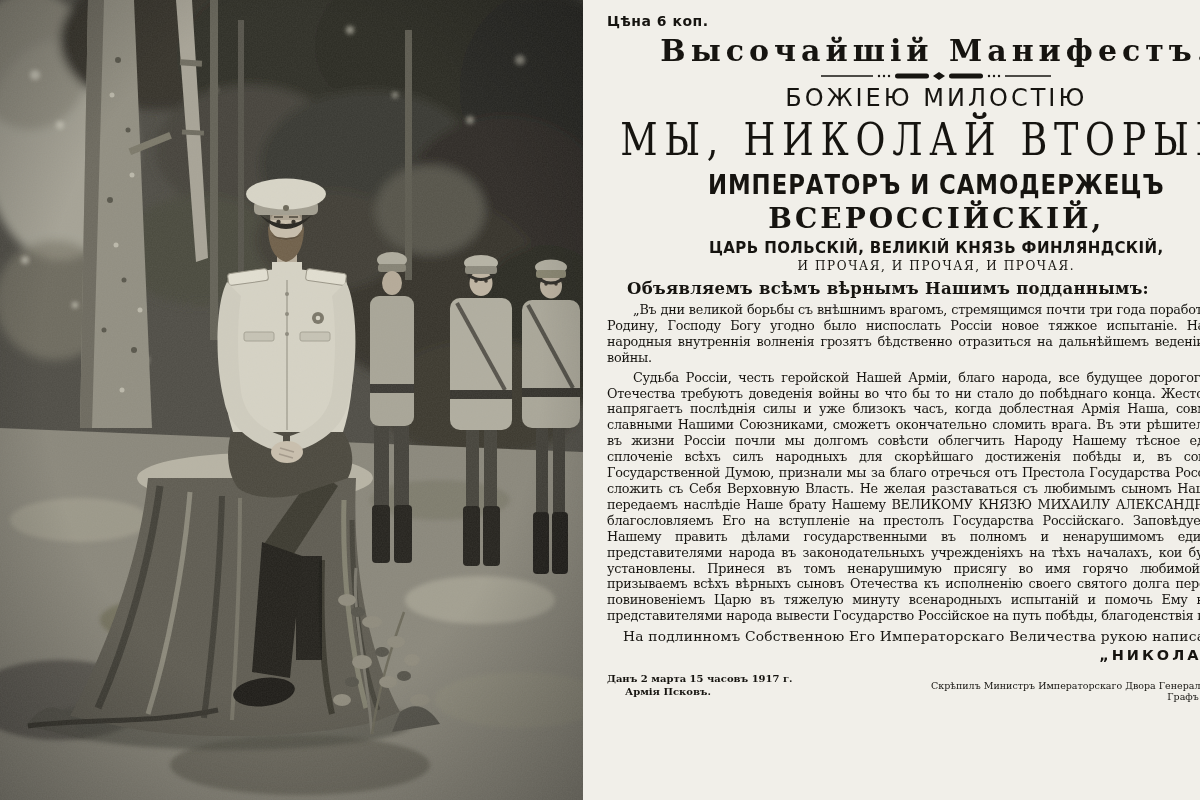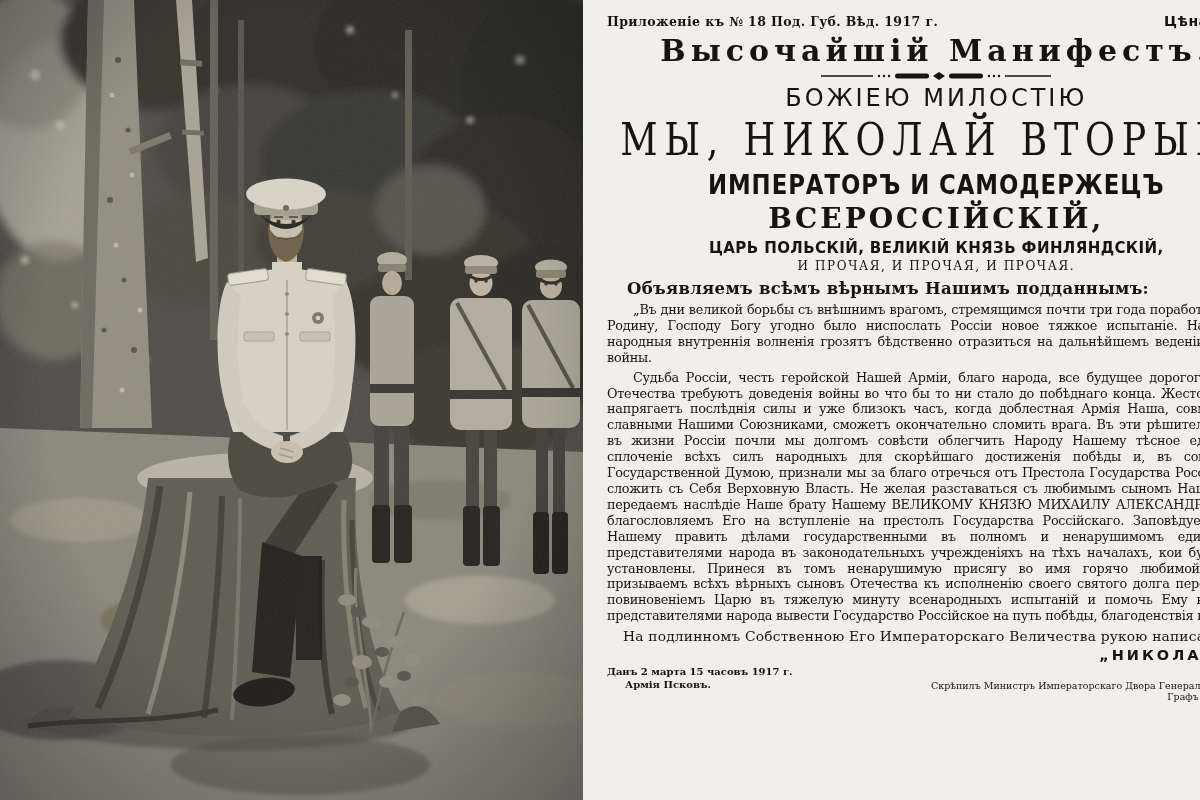--- a/index.html
+++ b/index.html
@@ -25,21 +25,21 @@
               font-size:15.5px;letter-spacing:.4px;margin-top:4px;transform:scaleX(.97);transform-origin:center top;}
   .etcetera{text-align:center;font-size:12px;letter-spacing:1.6px;margin-top:2px;}
   .salutation{font-size:16.5px;font-weight:700;text-indent:20px;margin-top:6px;letter-spacing:.3px;}
   .body-par{font-size:12.8px;line-height:15.9px;text-align:justify;text-indent:26px;
             margin:4px 0 0 0;letter-spacing:-.25px;}
   .closing{font-size:15px;text-align:center;margin:6px 120px 0 0;letter-spacing:.4px;}
   .attestation{font-size:13.8px;margin-top:4px;text-indent:16px;letter-spacing:.2px;}
   .signature{text-align:right;font-family:"DejaVu Sans",sans-serif;font-weight:700;
              font-size:14.5px;letter-spacing:3px;margin:3px 28px 0 0;}
   .bottom-row{display:flex;justify-content:space-between;align-items:flex-start;margin-top:2px;}
-  .dateplace{font-size:10px;font-weight:700;line-height:13px;}
+  .dateplace{font-size:10px;font-weight:700;line-height:13px;margin-top:7px;}
   .place-line{margin-left:18px;}
   .countersign{font-size:9.5px;margin-top:15px;text-align:right;max-width:340px;line-height:11px;}
 </style>
 </head>
 <body>
 
 <div class="page">
 
   <div class="photo-pane">
     <svg viewBox="0 0 583 800" xmlns="http://www.w3.org/2000/svg">
@@ -258,21 +258,20 @@
       </g>
 
       <rect width="583" height="800" fill="url(#vig)"></rect>
       <rect width="583" height="800" filter="url(#grain)" opacity=".22"></rect>
     </svg>
   </div>
 
   <div class="doc-pane">
 
     <div class="masthead">
-      <span class="masthead-left">Приложеніе къ № 18 Под. Губ. Вѣд. 1917 г.</span>
       <span class="masthead-price">Цѣна 6 коп.</span>
     </div>
 
     <div class="doc-title">Высочайшій Манифестъ.</div>
 
     <div class="divider">
       <svg width="230" height="10" viewBox="0 0 230 10">
         <line x1="0" y1="5" x2="52" y2="5" stroke="#161410" stroke-width="1.6"></line>
         <circle cx="58" cy="5" r="1.2" fill="#161410"></circle>
           <circle cx="63" cy="5" r="1.2" fill="#161410"></circle>

